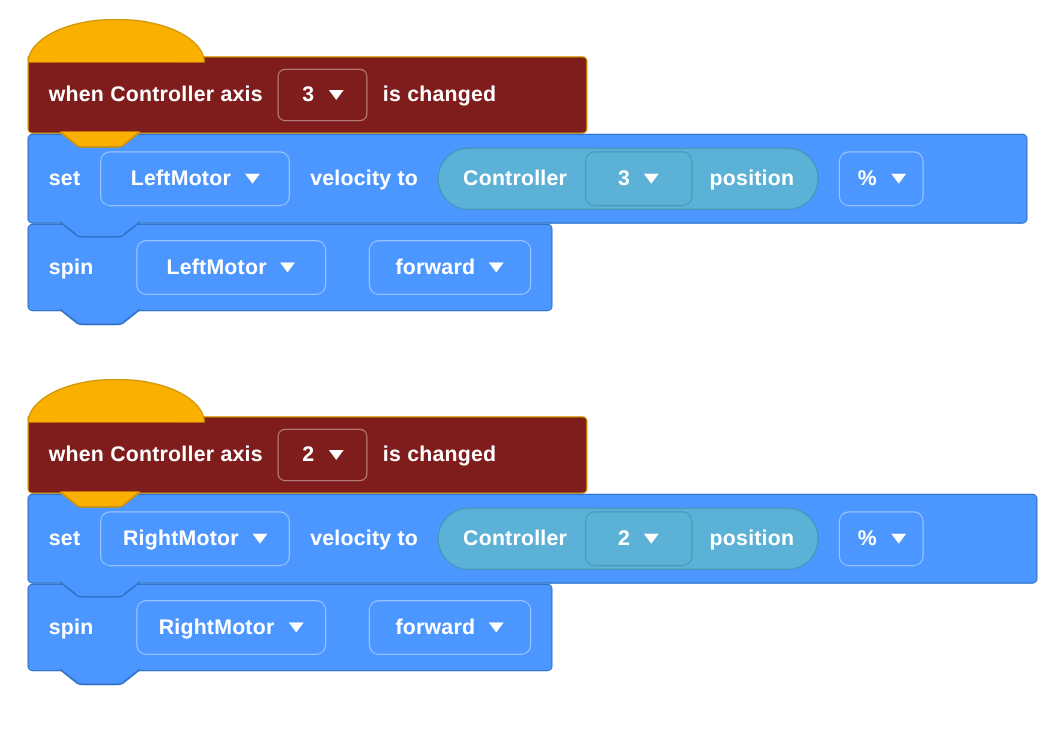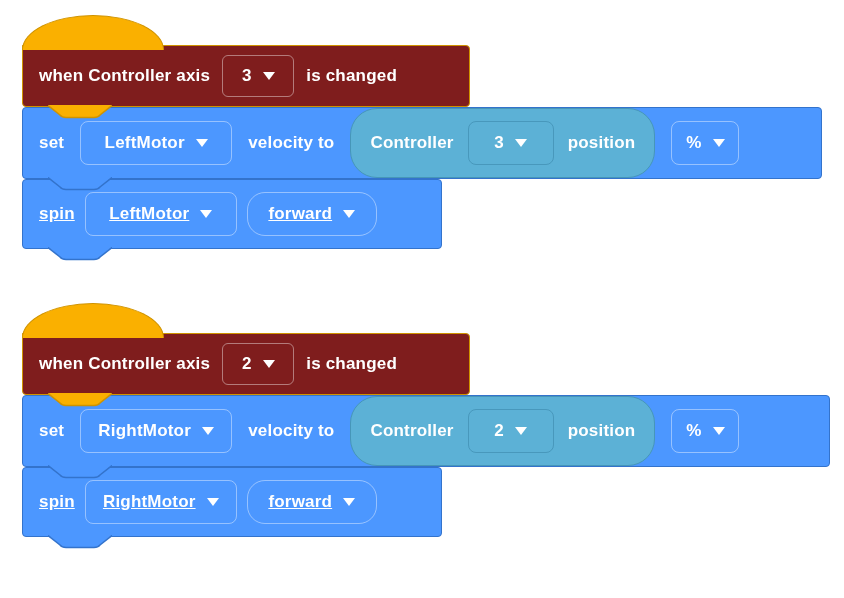--- a/index.html
+++ b/index.html
@@ -17,41 +17,41 @@
   .event{background:#7f1d1d;border:1.5px solid #CF9300;}
   .motion{background:#4C97FF;border:1.5px solid #3373CC;}
   
   .dome{
     position:absolute;width:140px;height:34px;z-index:2;
     background:#FAB000;border:1.5px solid #CF9300;border-bottom:none;
     border-radius:50% 50% 0 0 / 100% 100% 0 0;
   }
   .hat{border-radius:0 4px 4px 4px;padding:0 16px;gap:12px;}
   .stmt{border-radius:4px;padding:12px 16px;gap:16px;}
-  .spin-b{gap:10px;text-decoration:underline;}
+  .spin-b{gap:34px;}
   
   .field{
     box-sizing:border-box;display:inline-flex;align-items:center;justify-content:center;
     gap:11px;height:44px;border-radius:8px;cursor:pointer;
     background:transparent;border:1.5px solid rgba(255,255,255,0.42);
     color:#fff;font-size:17px;font-weight:700;white-space:nowrap;
   }
   .f-motor{min-width:152px;padding:0 14px;}
-  .f-dir{min-width:130px;padding:0 14px;border-radius:18px;}
+  .f-dir{min-width:130px;padding:0 14px;}
   .f-axis{width:72px;height:42px;border-radius:6px;}
   .f-unit{width:68px;}
   .f-inner{width:86px;border-color:#4898BC;background:#5CB1D6;}
   .caret{
     width:0;height:0;border-left:6.5px solid transparent;
     border-right:6.5px solid transparent;border-top:8px solid #ffffff;
   }
   
   .pill{
     box-sizing:border-box;display:inline-flex;align-items:center;gap:14px;
-    height:70px;border-radius:27px;padding:0 19px;
+    height:50px;border-radius:27px;padding:0 19px;
     background:#5CB1D6;border:1.5px solid #4696B9;cursor:grab;
   }
   
   .tab{position:absolute;width:64px;height:14px;z-index:3;display:block;}
 </style>
 </head>
 <body>
 
 <svg width="0" height="0" style="position:absolute">
   <defs>

